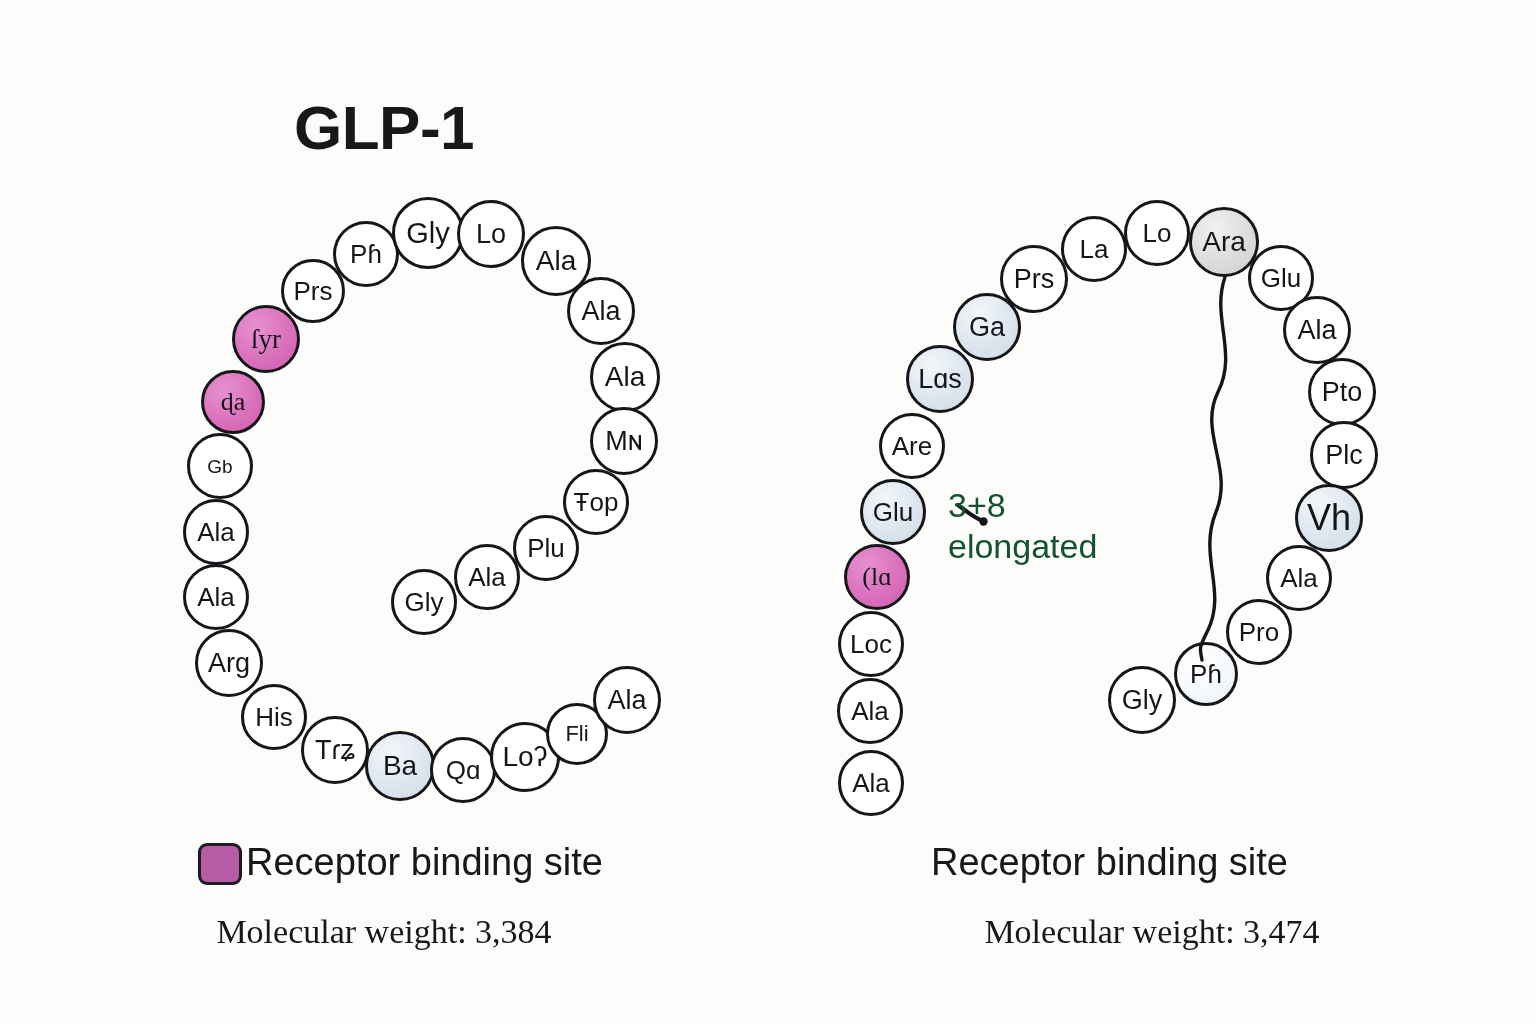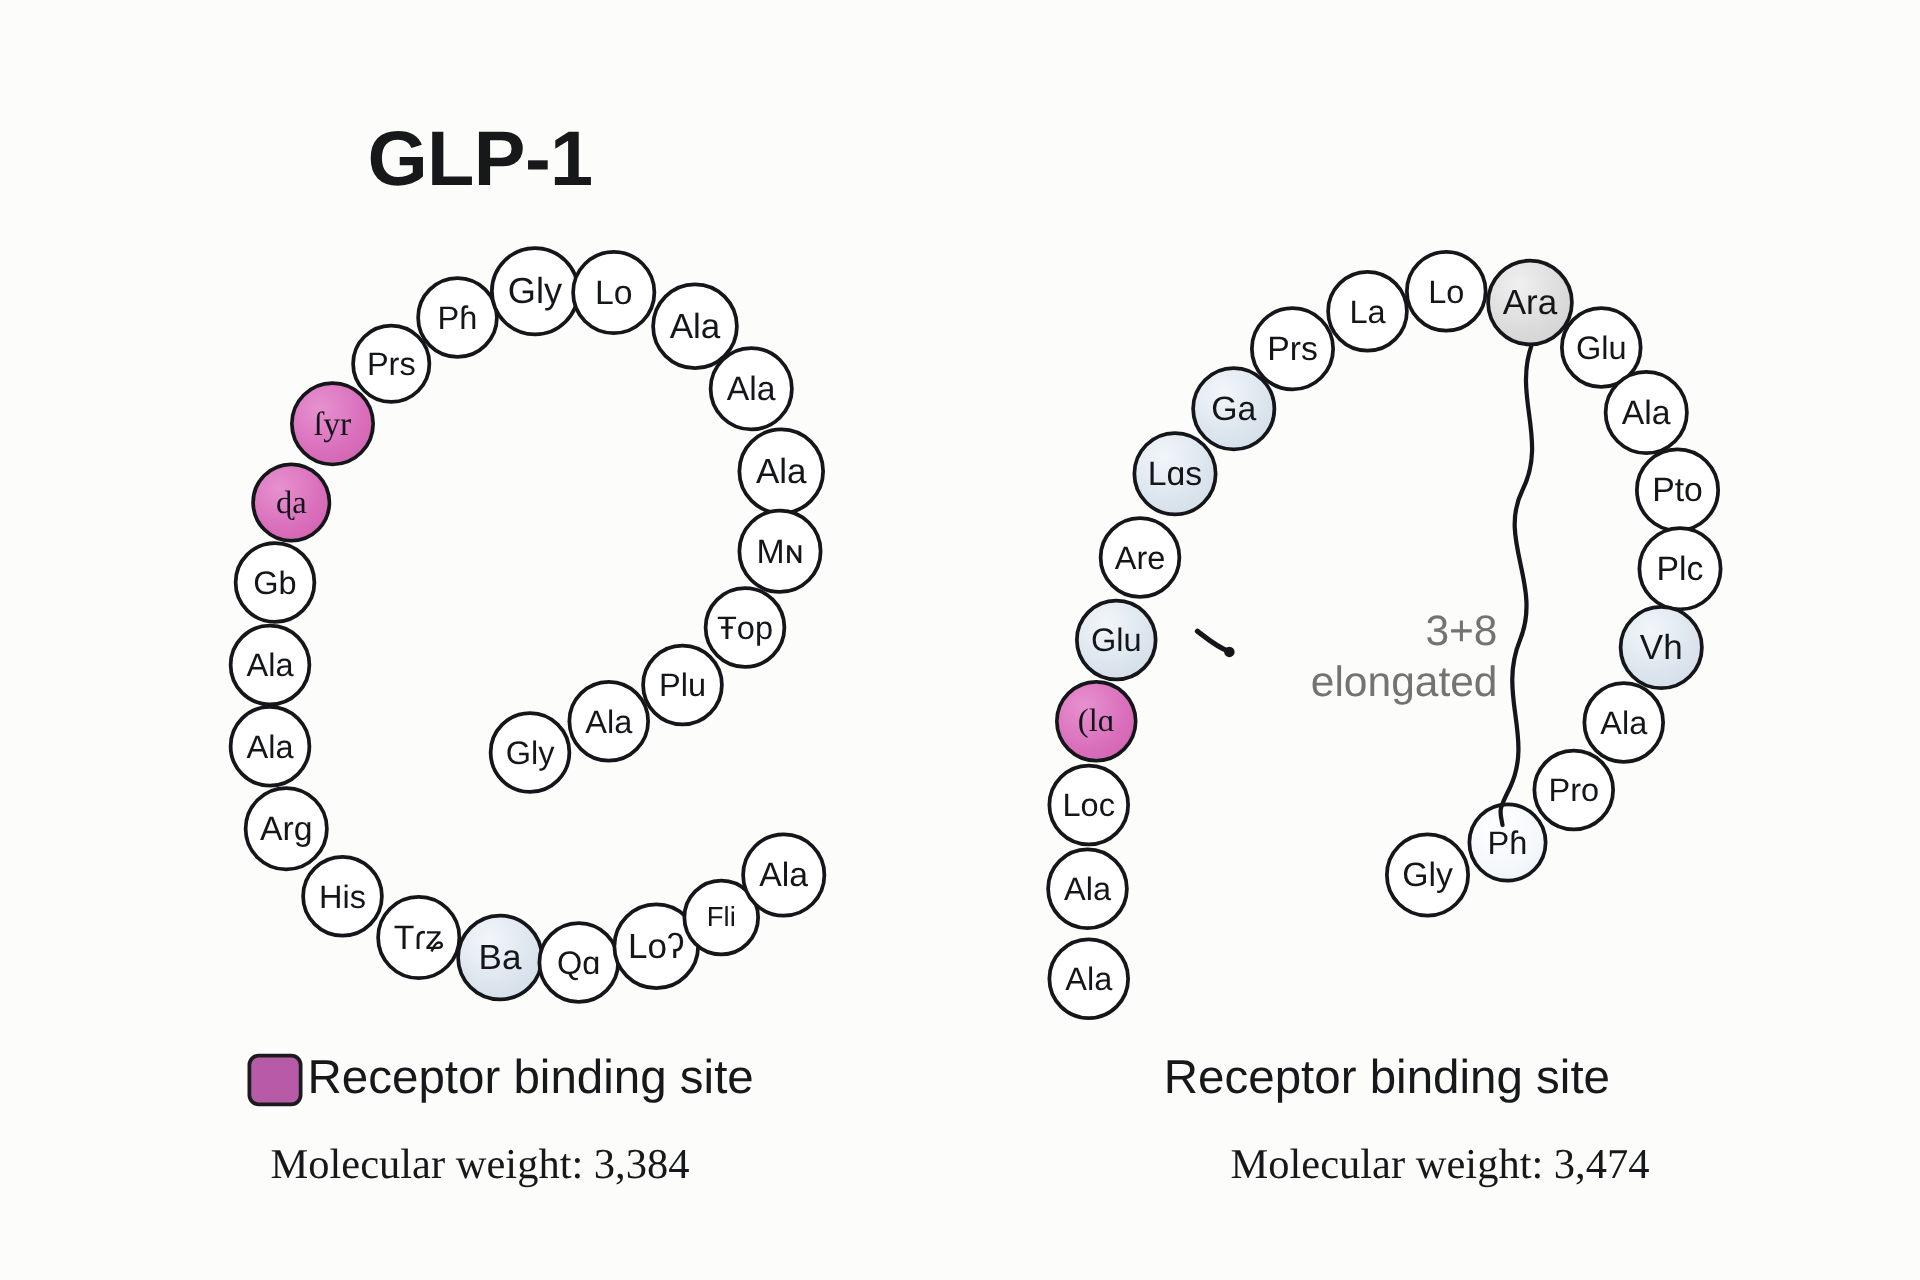--- a/index.html
+++ b/index.html
@@ -77,22 +77,22 @@
     background: radial-gradient(circle at 36% 28%, #f0f0f0 0%, #dcdcdc 55%, #cfcfcf 100%);
   }
   .residue.fill-faint {
     background: radial-gradient(circle at 40% 30%, #ffffff 0%, #f4f8fb 60%, #e7eef4 100%);
   }
 
   .annotation {
     position: absolute;
     font-size: 34px;
     line-height: 1.2;
-    text-align: right;
-    color: #737373;
+    text-align: left;
+    color: #14532d;
     white-space: pre-line;
   }
 
   .legend {
     position: absolute;
     display: flex;
     align-items: flex-start;
     gap: 4px;
     font-size: 38px;
     line-height: 1;
@@ -133,21 +133,21 @@
         <div class="residue " style="left: 521px; top: 226px; width: 70px; height: 70px; font-size: 28px;">Ala</div>
         <div class="residue " style="left: 567px; top: 277px; width: 68px; height: 68px; font-size: 27px;">Ala</div>
         <div class="residue " style="left: 590px; top: 342px; width: 70px; height: 70px; font-size: 28px;">Ala</div>
         <div class="residue " style="left: 590px; top: 407px; width: 68px; height: 68px; font-size: 27px;">Mɴ</div>
         <div class="residue " style="left: 563px; top: 469px; width: 66px; height: 66px; font-size: 26px;">Ŧop</div>
         <div class="residue " style="left: 513px; top: 515px; width: 66px; height: 66px; font-size: 26px;">Plu</div>
         <div class="residue " style="left: 454px; top: 544px; width: 66px; height: 66px; font-size: 26px;">Ala</div>
         <div class="residue " style="left: 391px; top: 569px; width: 66px; height: 66px; font-size: 26px;">Gly</div>
         <div class="residue fill-pink" style="left: 232px; top: 305px; width: 68px; height: 68px; font-size: 27px;">ſyr</div>
         <div class="residue fill-pink" style="left: 201px; top: 370px; width: 64px; height: 64px; font-size: 26px; text-align: right;">ɖa</div>
-        <div class="residue " style="left: 187px; top: 433px; width: 66px; height: 66px; font-size: 26px;">Gb</div>
+        <div class="residue " style="left: 187px; top: 433px; width: 66px; height: 66px; font-size: 19px;">Gb</div>
         <div class="residue " style="left: 183px; top: 499px; width: 66px; height: 66px; font-size: 26px;">Ala</div>
         <div class="residue " style="left: 183px; top: 564px; width: 66px; height: 66px; font-size: 26px;">Ala</div>
         <div class="residue " style="left: 195px; top: 629px; width: 68px; height: 68px; font-size: 27px;">Arg</div>
         <div class="residue " style="left: 241px; top: 684px; width: 66px; height: 66px; font-size: 26px;">His</div>
         <div class="residue " style="left: 301px; top: 716px; width: 68px; height: 68px; font-size: 27px;">Tɾʑ</div>
         <div class="residue fill-blue" style="left: 365px; top: 731px; width: 70px; height: 70px; font-size: 28px;">Ba</div>
         <div class="residue " style="left: 430px; top: 737px; width: 66px; height: 66px; font-size: 26px;">Qɑ</div>
         <div class="residue " style="left: 490px; top: 722px; width: 70px; height: 70px; font-size: 28px;">Loʔ</div>
         <div class="residue " style="left: 546px; top: 703px; width: 62px; height: 62px; font-size: 22px;">Fli</div>
         <div class="residue " style="left: 593px; top: 666px; width: 68px; height: 68px; font-size: 27px;">Ala</div>
@@ -165,21 +165,21 @@
 
     <div class="diagram" id="diagram-glp3">
         <div class="residue " style="left: 232px; top: 245px; width: 68px; height: 68px; font-size: 27px;">Prs</div>
         <div class="residue " style="left: 293px; top: 216px; width: 66px; height: 66px; font-size: 26px;">La</div>
         <div class="residue " style="left: 356px; top: 200px; width: 66px; height: 66px; font-size: 26px;">Lo</div>
         <div class="residue fill-gray" style="left: 421px; top: 207px; width: 70px; height: 70px; font-size: 28px;">Ara</div>
         <div class="residue " style="left: 480px; top: 245px; width: 66px; height: 66px; font-size: 26px;">Glu</div>
         <div class="residue " style="left: 515px; top: 296px; width: 68px; height: 68px; font-size: 27px;">Ala</div>
         <div class="residue " style="left: 540px; top: 358px; width: 68px; height: 68px; font-size: 27px;">Pto</div>
         <div class="residue " style="left: 542px; top: 421px; width: 68px; height: 68px; font-size: 27px;">Plc</div>
-        <div class="residue fill-blue" style="left: 527px; top: 484px; width: 68px; height: 68px; font-size: 28px;">Vh</div>
+        <div class="residue fill-blue" style="left: 527px; top: 484px; width: 68px; height: 68px; font-size: 36px;">Vh</div>
         <div class="residue " style="left: 498px; top: 545px; width: 66px; height: 66px; font-size: 26px;">Ala</div>
         <div class="residue " style="left: 458px; top: 599px; width: 66px; height: 66px; font-size: 26px;">Pro</div>
         <div class="residue fill-faint" style="left: 406px; top: 642px; width: 64px; height: 64px; font-size: 26px;">Pɦ</div>
         <div class="residue " style="left: 340px; top: 666px; width: 68px; height: 68px; font-size: 27px;">Gly</div>
         <div class="residue fill-blue" style="left: 185px; top: 293px; width: 68px; height: 68px; font-size: 27px;">Ga</div>
         <div class="residue fill-blue" style="left: 138px; top: 345px; width: 68px; height: 68px; font-size: 27px;">Lɑs</div>
         <div class="residue " style="left: 111px; top: 413px; width: 66px; height: 66px; font-size: 26px;">Are</div>
         <div class="residue fill-blue" style="left: 92px; top: 479px; width: 66px; height: 66px; font-size: 26px;">Glu</div>
         <div class="residue fill-pink" style="left: 76px; top: 544px; width: 66px; height: 66px; font-size: 26px;">(lɑ</div>
         <div class="residue " style="left: 70px; top: 611px; width: 66px; height: 66px; font-size: 26px;">Loc</div>

